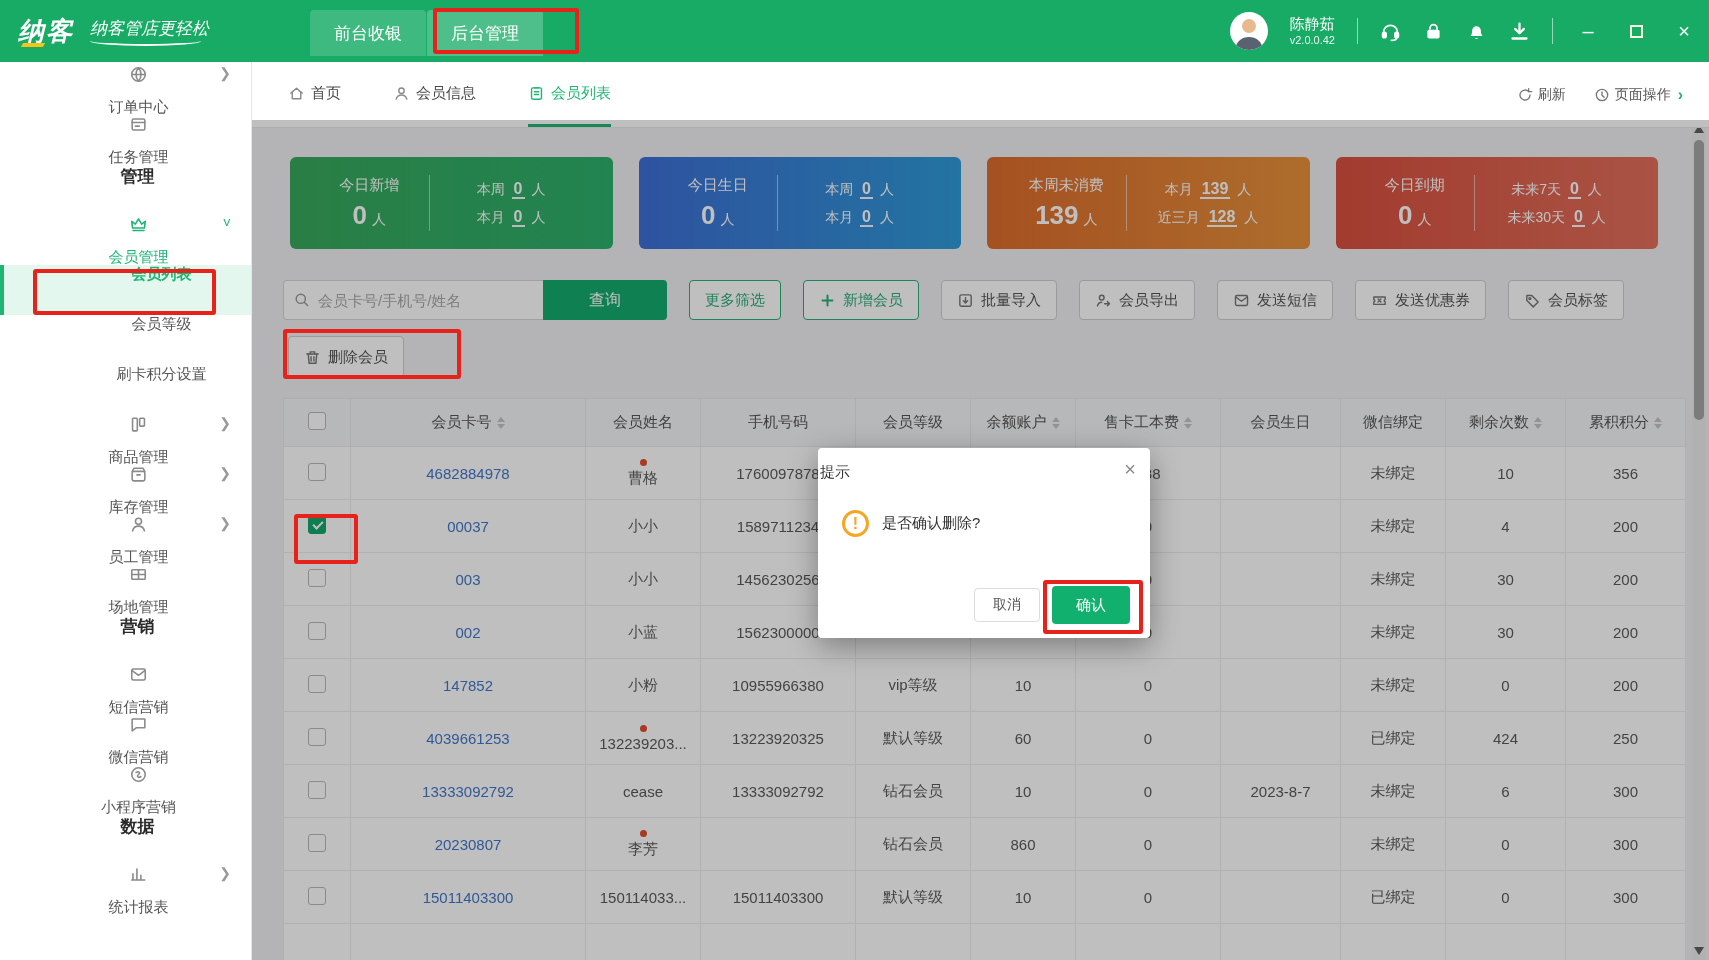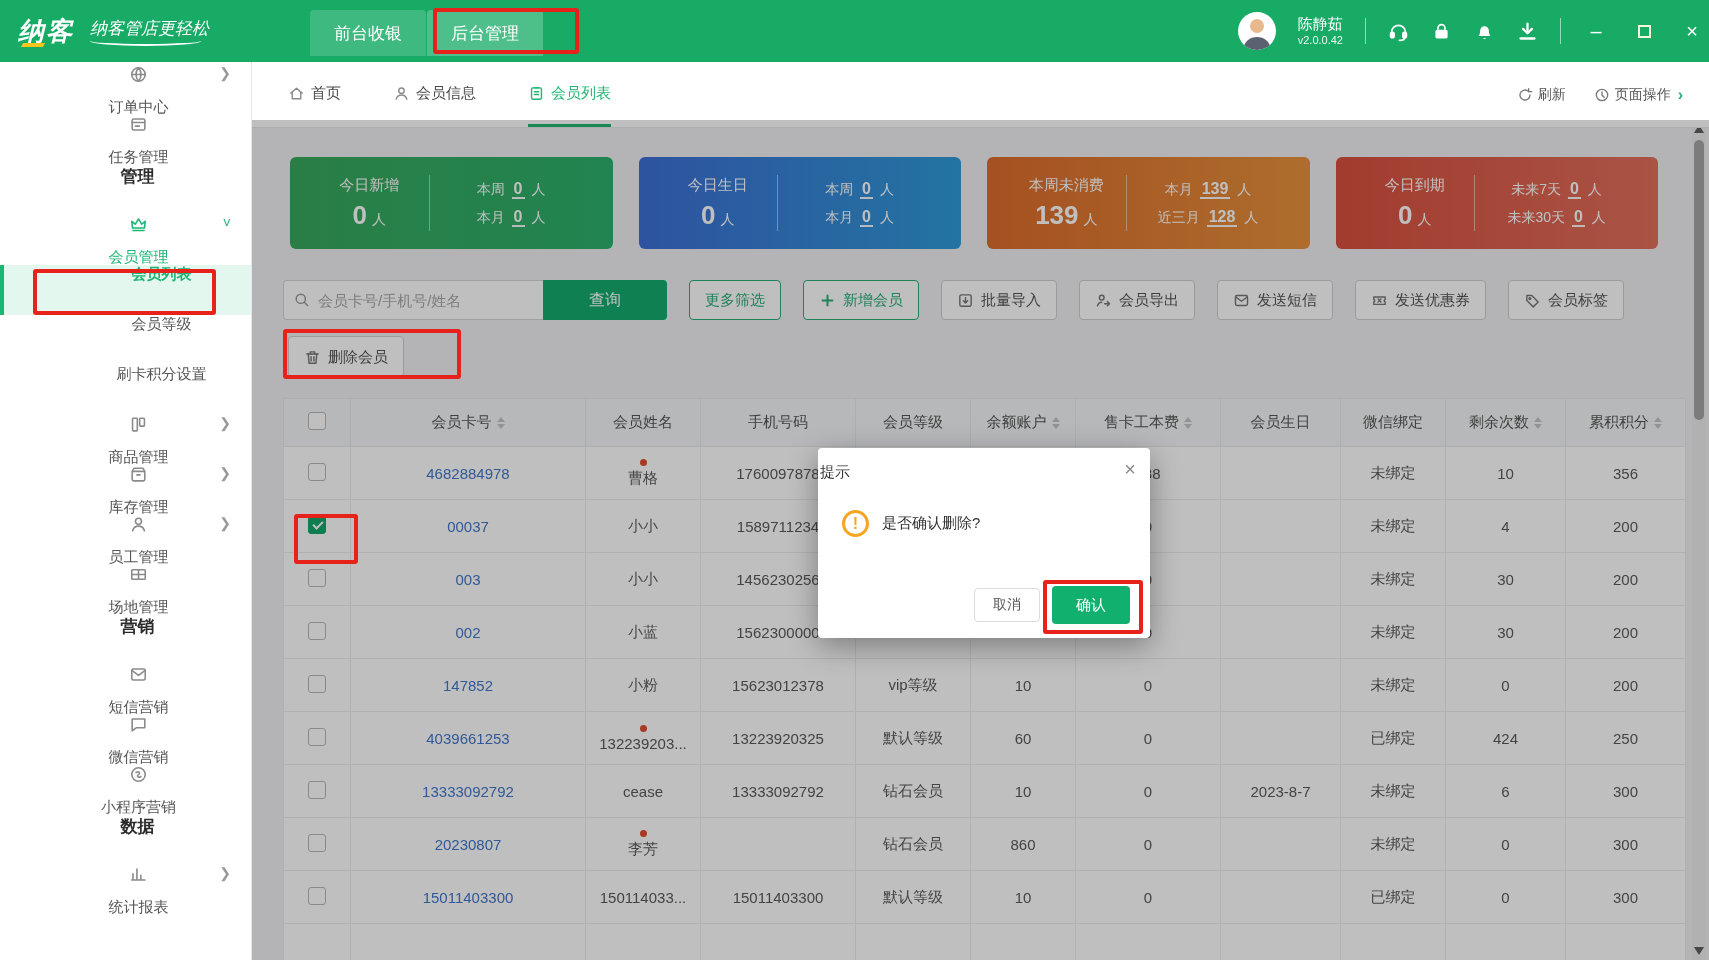--- a/index.html
+++ b/index.html
@@ -20,21 +20,21 @@
     font-family:"DejaVu Serif","Liberation Serif",serif; position:relative; padding-bottom:6px; }
   #slogan::after { content:""; position:absolute; left:0; right:8px; bottom:0;
     height:8px; border-bottom:2px solid #fff; border-radius:50%; }
   #topbar-tabs { position:absolute; left:310px; top:10px; display:flex; gap:1px; height:52px; }
   .tb-tab { height:46px; padding:0 24px; display:flex; align-items:center;
     color:#fff; font-size:17px; background:rgba(255,255,255,.17);
     border-radius:4px 4px 0 0; position:relative; cursor:pointer; }
   .tb-tab.active { background:rgba(255,255,255,.24); }
   .tb-tab.active::after { content:""; position:absolute; left:16%; right:16%;
     bottom:3px; height:3px; background:#fff; border-radius:2px; }
-  #topbar-right { margin-left:auto; display:flex; align-items:center; gap:22px; margin-right:4px; }
+  #topbar-right { margin-left:auto; display:flex; align-items:center; gap:22px; margin-right:12px; }
   #avatar { width:38px; height:38px; border-radius:50%; background:#fff; overflow:hidden;
     display:flex; align-items:flex-end; justify-content:center; }
   #user-col { color:#fff; line-height:1.25; }
   #user-name { font-size:15px; }
   #user-version { font-size:11px; opacity:.92; }
   .v-div { width:1px; height:26px; background:rgba(255,255,255,.55); }
   .tb-ico { width:21px; height:21px; color:#fff; cursor:pointer; }
   .winctl { color:#fff; font-size:20px; width:26px; text-align:center; cursor:pointer; line-height:1; }
   .winctl.max span { display:inline-block; width:13px; height:13px; border:2px solid #f7f9d8; }
 
@@ -595,21 +595,21 @@
      <td>0</td>
      <td></td>
      <td>未绑定</td>
      <td>30</td>
      <td>200</td>
    </tr>
         <tr>
      <td><span class="cb"></span></td>
      <td><span class="card-link">147852</span></td>
      <td>小粉</td>
-     <td>15623012378</td>
+     <td>10955966380</td>
      <td>vip等级</td>
      <td>10</td>
      <td>0</td>
      <td></td>
      <td>未绑定</td>
      <td>0</td>
      <td>200</td>
    </tr>
         <tr>
      <td><span class="cb"></span></td>

